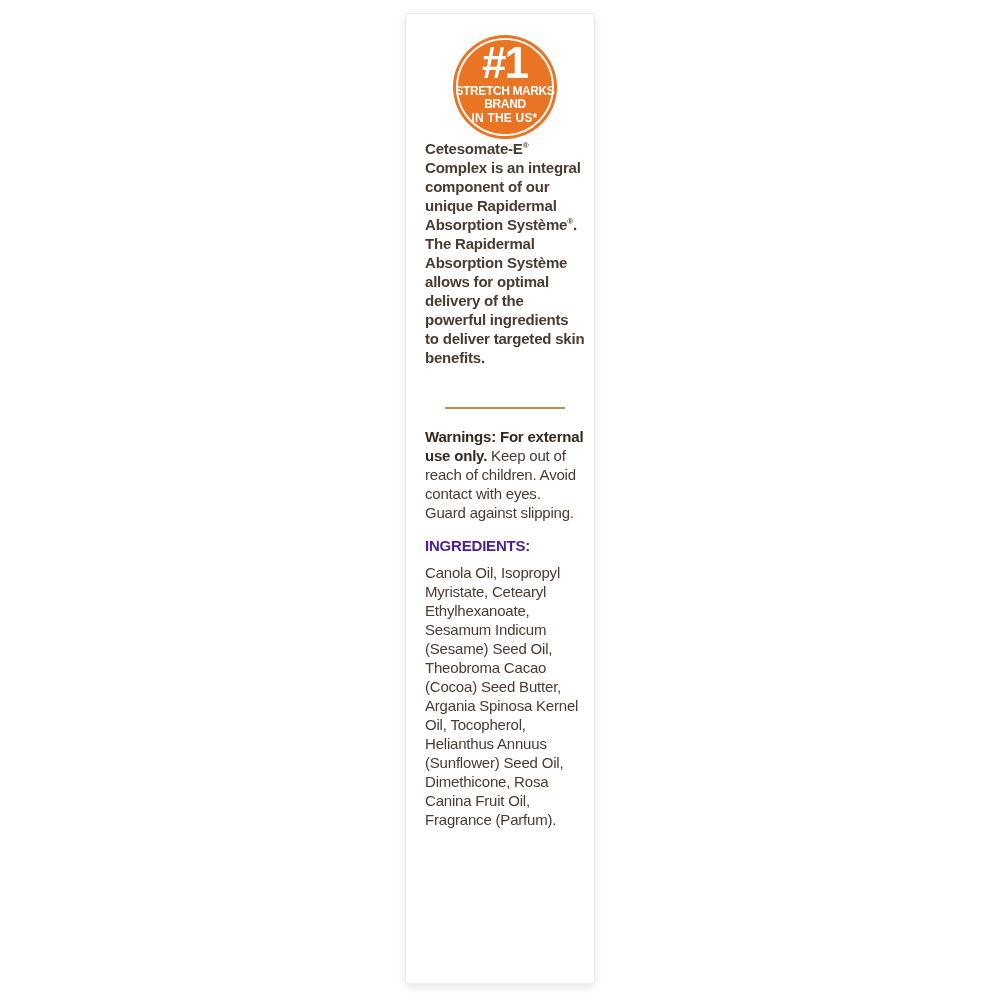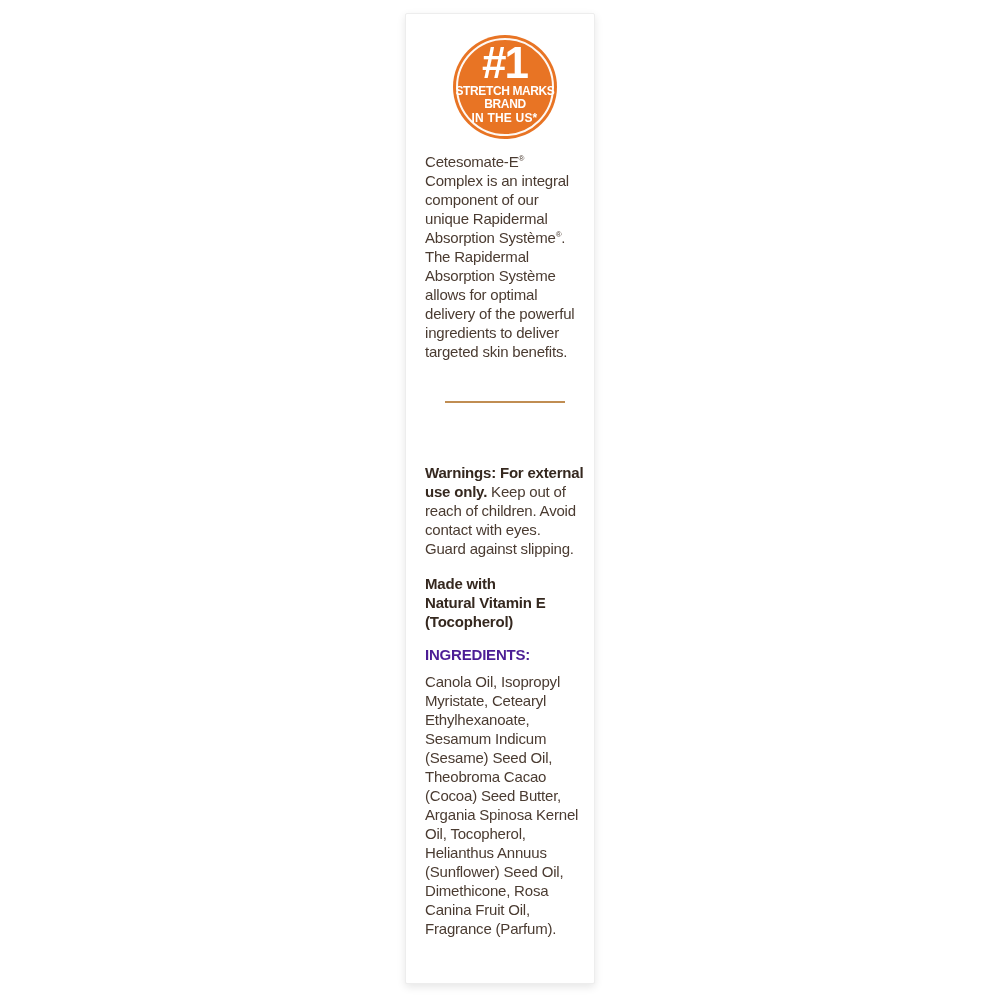--- a/index.html
+++ b/index.html
@@ -74,35 +74,35 @@
   }
 
   
   .txt {
     color: #4a3b31;
     font-size: 15px;
     line-height: 19px;
     letter-spacing: -0.2px;
     width: 160px;
   }
-  .intro { margin-top: 13px; }
+  .intro { margin-top: 0; font-weight: bold; }
   .intro sup {
     font-size: 8px;
     vertical-align: super;
     line-height: 0;
   }
 
   .divider {
     width: 120px;
     height: 0;
     border-top: 2px solid #c08d52;
     margin: 40px auto 0 auto;
   }
 
-  .warnings { margin-top: 60px; }
+  .warnings { margin-top: 18px; }
   .warnings strong, .bold-txt { font-weight: bold; color: #35281f; }
 
   .made-with {
     margin-top: 16px;
     font-weight: bold;
     color: #35281f;
     white-space: pre-line;
   }
 
   .ing-heading {
@@ -126,22 +126,19 @@
         <div class="badge-line2">BRAND</div>
         <div class="badge-line3">IN THE US*</div>
       </div>
 
       <p class="txt intro"><span>Cetesomate-E</span><sup>®</sup><span> Complex is an integral component of our unique Rapidermal Absorption Système</span><sup>®</sup><span>. The Rapidermal Absorption Système allows for optimal delivery of the powerful ingredients to deliver targeted skin benefits.</span></p>
 
       <div class="divider"></div>
 
       <p class="txt warnings"><strong>Warnings: For external use only.</strong><span> Keep out of reach of children. Avoid contact with eyes. Guard against slipping.</span></p>
 
-      <p class="txt made-with">Made with
-Natural Vitamin E
-(Tocopherol)</p>
 
       <p class="txt ing-heading">INGREDIENTS:</p>
       <p class="txt ing-list">Canola Oil, Isopropyl Myristate, Cetearyl Ethylhexanoate, Sesamum Indicum (Sesame) Seed Oil, Theobroma Cacao (Cocoa) Seed Butter, Argania Spinosa Kernel Oil, Tocopherol, Helianthus Annuus (Sunflower) Seed Oil, Dimethicone, Rosa Canina Fruit Oil, Fragrance (Parfum).</p>
 
     </div>
   </div>
 </div>
 
 </body></html>

